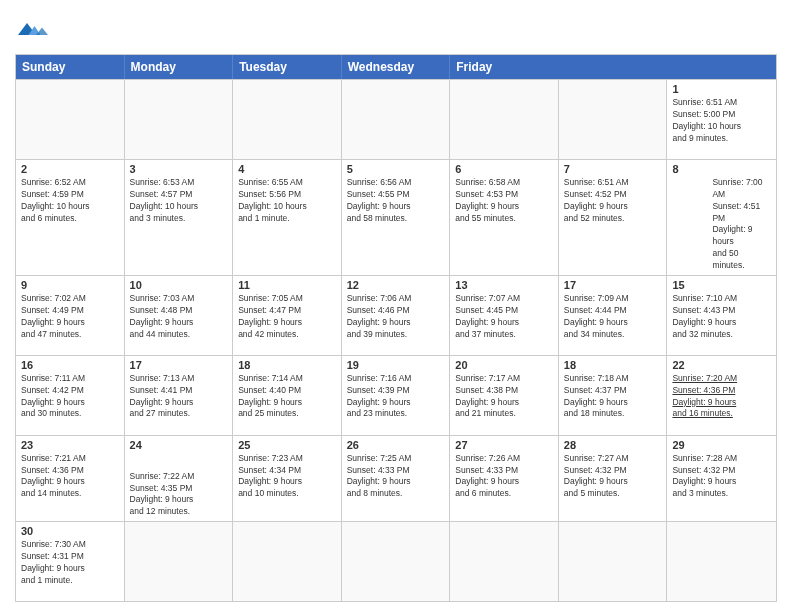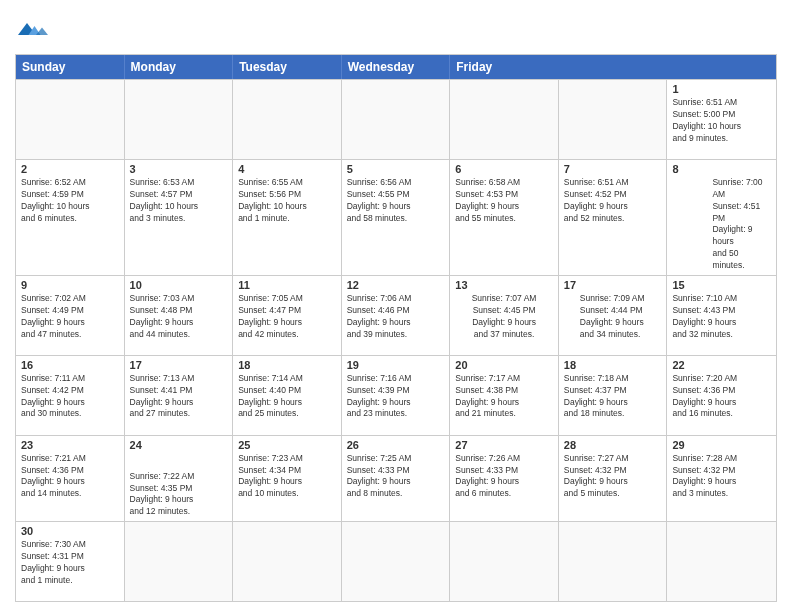--- a/index.html
+++ b/index.html
@@ -233,28 +233,28 @@
           </div>
           <div class="cal-cell">
             <div class="day-num">12</div>
             <div class="day-info" style="white-space: pre-line;">Sunrise: 7:06 AM
 Sunset: 4:46 PM
 Daylight: 9 hours
 and 39 minutes.</div>
           </div>
           <div class="cal-cell">
             <div class="day-num">13</div>
-            <div class="day-info" style="white-space: pre-line; text-align: center;">Sunrise: 7:07 AM
+            <div class="day-info" style="white-space: pre-line;">Sunrise: 7:07 AM
 Sunset: 4:45 PM
 Daylight: 9 hours
 and 37 minutes.</div>
           </div>
           <div class="cal-cell">
             <div class="day-num">17</div>
-            <div class="day-info" style="white-space: pre-line; margin-left: 16px;">Sunrise: 7:09 AM
+            <div class="day-info" style="white-space: pre-line;">Sunrise: 7:09 AM
 Sunset: 4:44 PM
 Daylight: 9 hours
 and 34 minutes.</div>
           </div>
           <div class="cal-cell">
             <div class="day-num">15</div>
             <div class="day-info" style="white-space: pre-line;">Sunrise: 7:10 AM
 Sunset: 4:43 PM
 Daylight: 9 hours
 and 32 minutes.</div>
@@ -298,21 +298,21 @@
           </div>
           <div class="cal-cell">
             <div class="day-num">18</div>
             <div class="day-info" style="white-space: pre-line;">Sunrise: 7:18 AM
 Sunset: 4:37 PM
 Daylight: 9 hours
 and 18 minutes.</div>
           </div>
           <div class="cal-cell">
             <div class="day-num">22</div>
-            <div class="day-info" style="white-space: pre-line;">Sunrise: 7:20 AM
+            <div class="day-info" style="white-space: pre-line; text-decoration: underline;">Sunrise: 7:20 AM
 Sunset: 4:36 PM
 Daylight: 9 hours
 and 16 minutes.</div>
           </div>
         </div>
         <div class="cal-row">
           <div class="cal-cell">
             <div class="day-num">23</div>
             <div class="day-info" style="white-space: pre-line;">Sunrise: 7:21 AM
 Sunset: 4:36 PM

